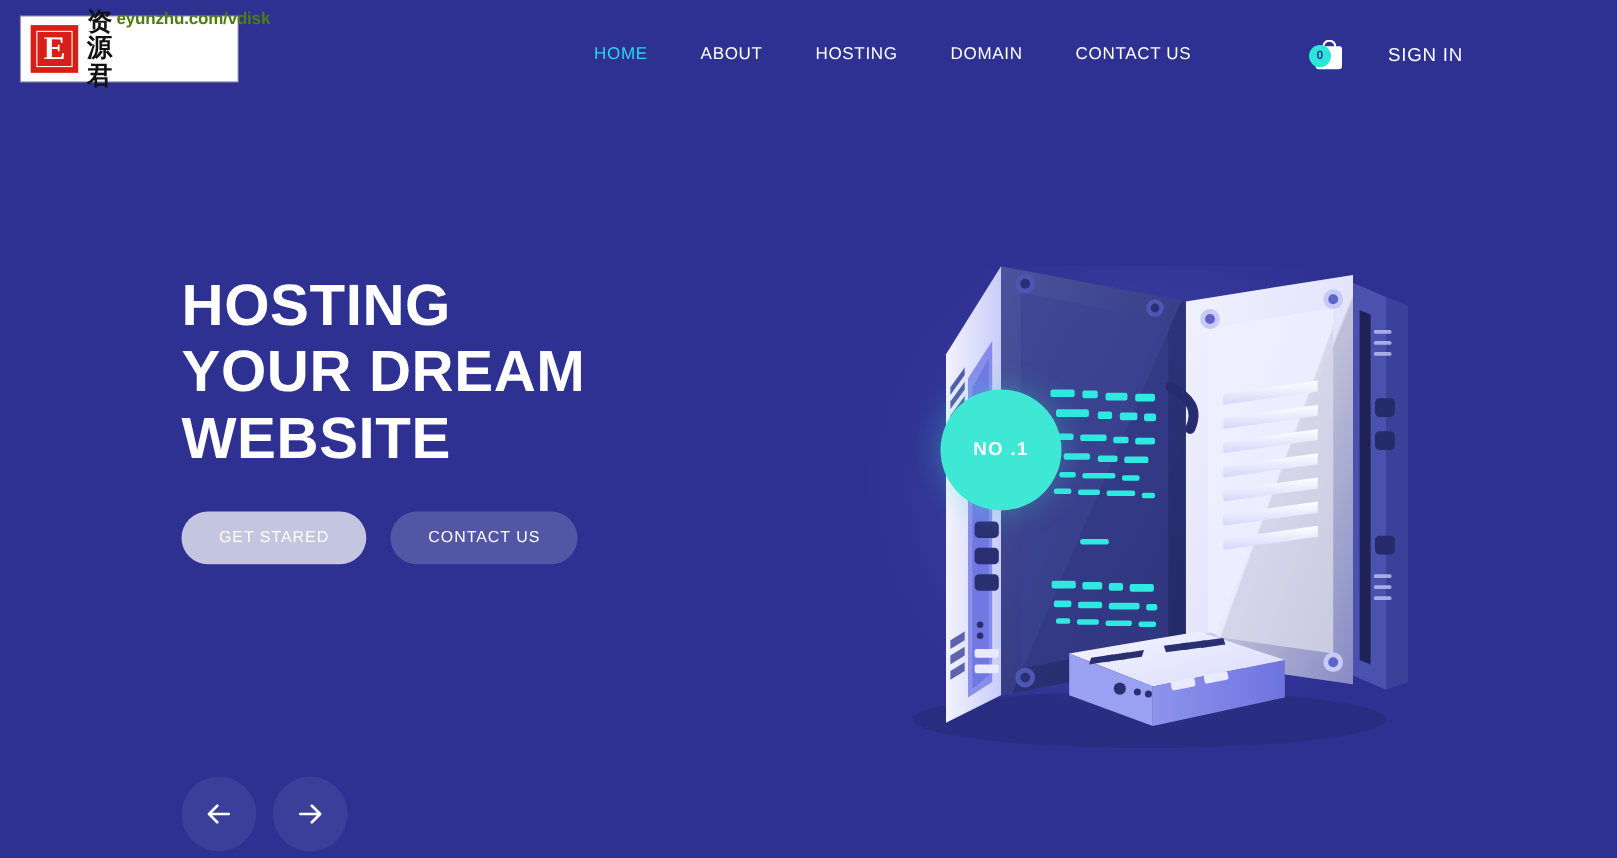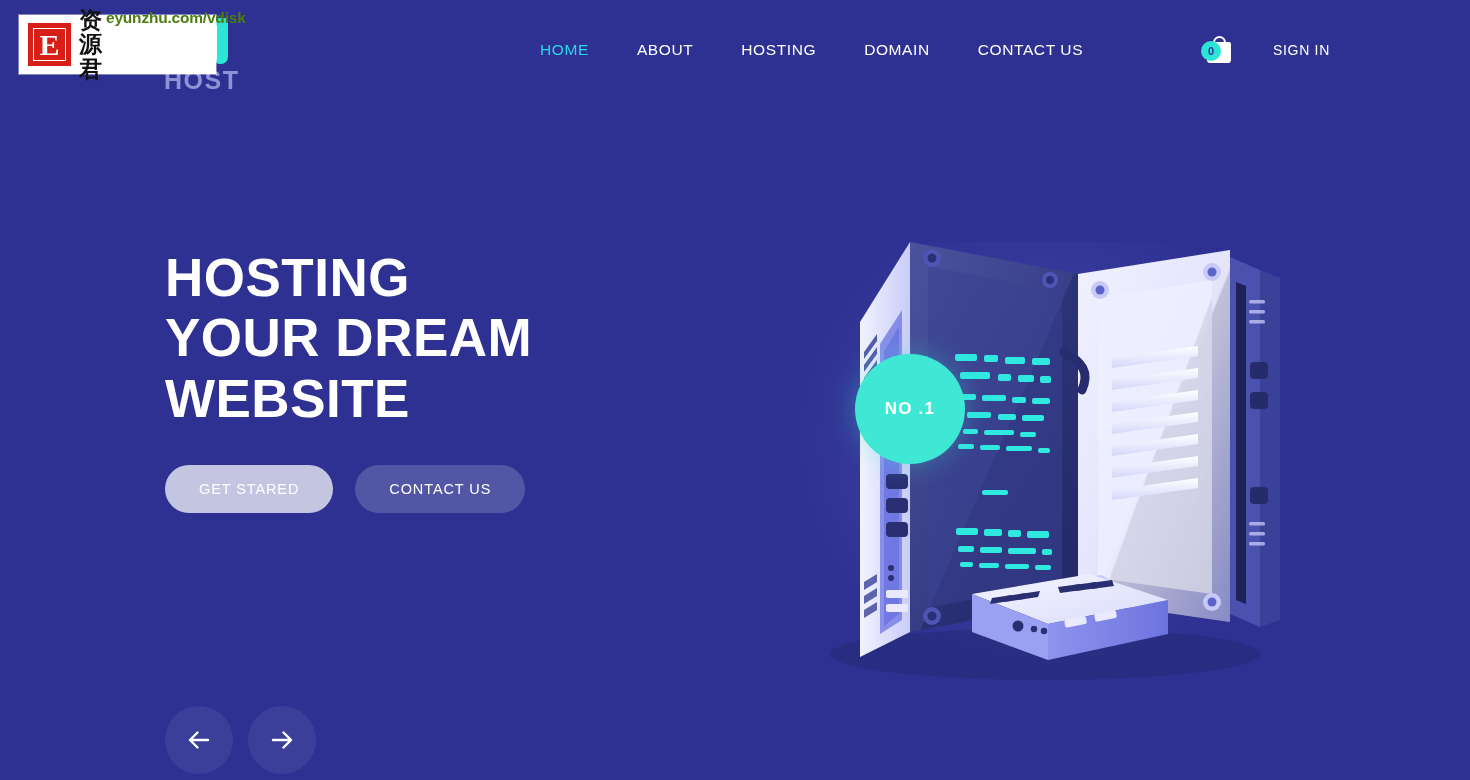--- a/index.html
+++ b/index.html
@@ -118,21 +118,21 @@
     color:#2E3192;
     font-size:11px;
     font-weight:bold;
     display:flex;
     align-items:center;
     justify-content:center;
     line-height:1;
   }
   .signin {
     color:#ffffff;
-    font-size:14px;
+    font-size:17px;
     letter-spacing:0.7px;
     cursor:pointer;
     white-space:nowrap;
   }
 
   
   .hero-copy {
     position:absolute;
     left:165px; top:248px;
     width:560px;
@@ -280,27 +280,20 @@
     font-family:"Liberation Sans", sans-serif;
   }
 </style>
 </head>
 <body>
 
 <div class="page">
 
   <div class="header">
 
-    <div class="brand">
-      <div class="brand-mark">
-        <div class="bar-cyan"></div>
-        <div class="bar-white"></div>
-      </div>
-      <div class="brand-text">HOST</div>
-    </div>
 
     <nav class="nav">
       <a class="nav-item active" href="#">HOME</a>
       <a class="nav-item" href="#">ABOUT</a>
       <a class="nav-item" href="#">HOSTING</a>
       <a class="nav-item" href="#">DOMAIN</a>
       <a class="nav-item" href="#">CONTACT US</a>
     </nav>
 
     <div class="header-right">

